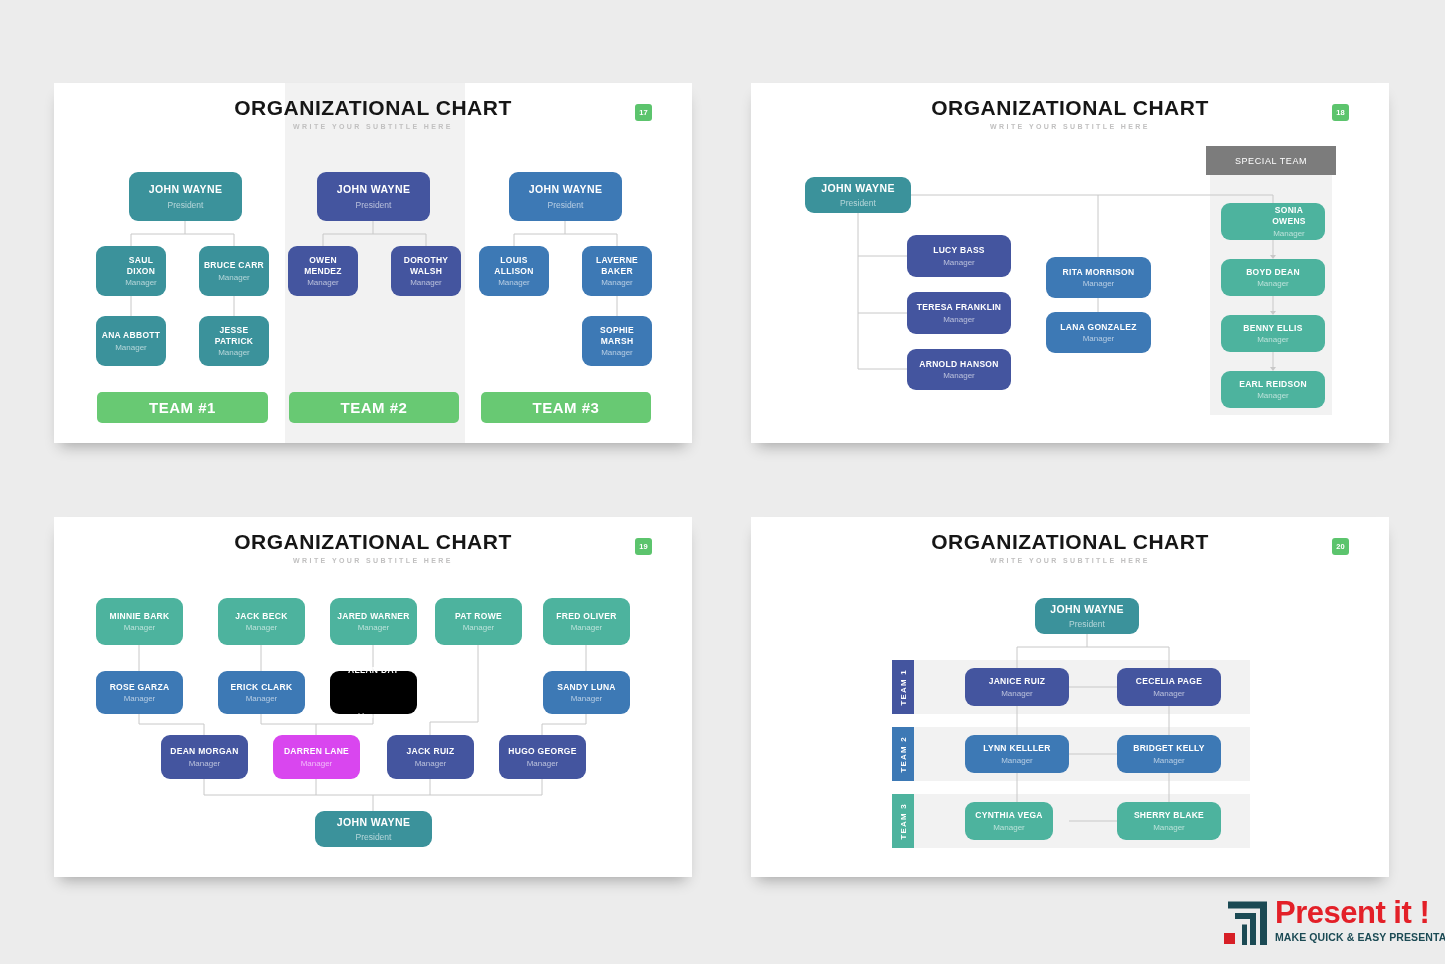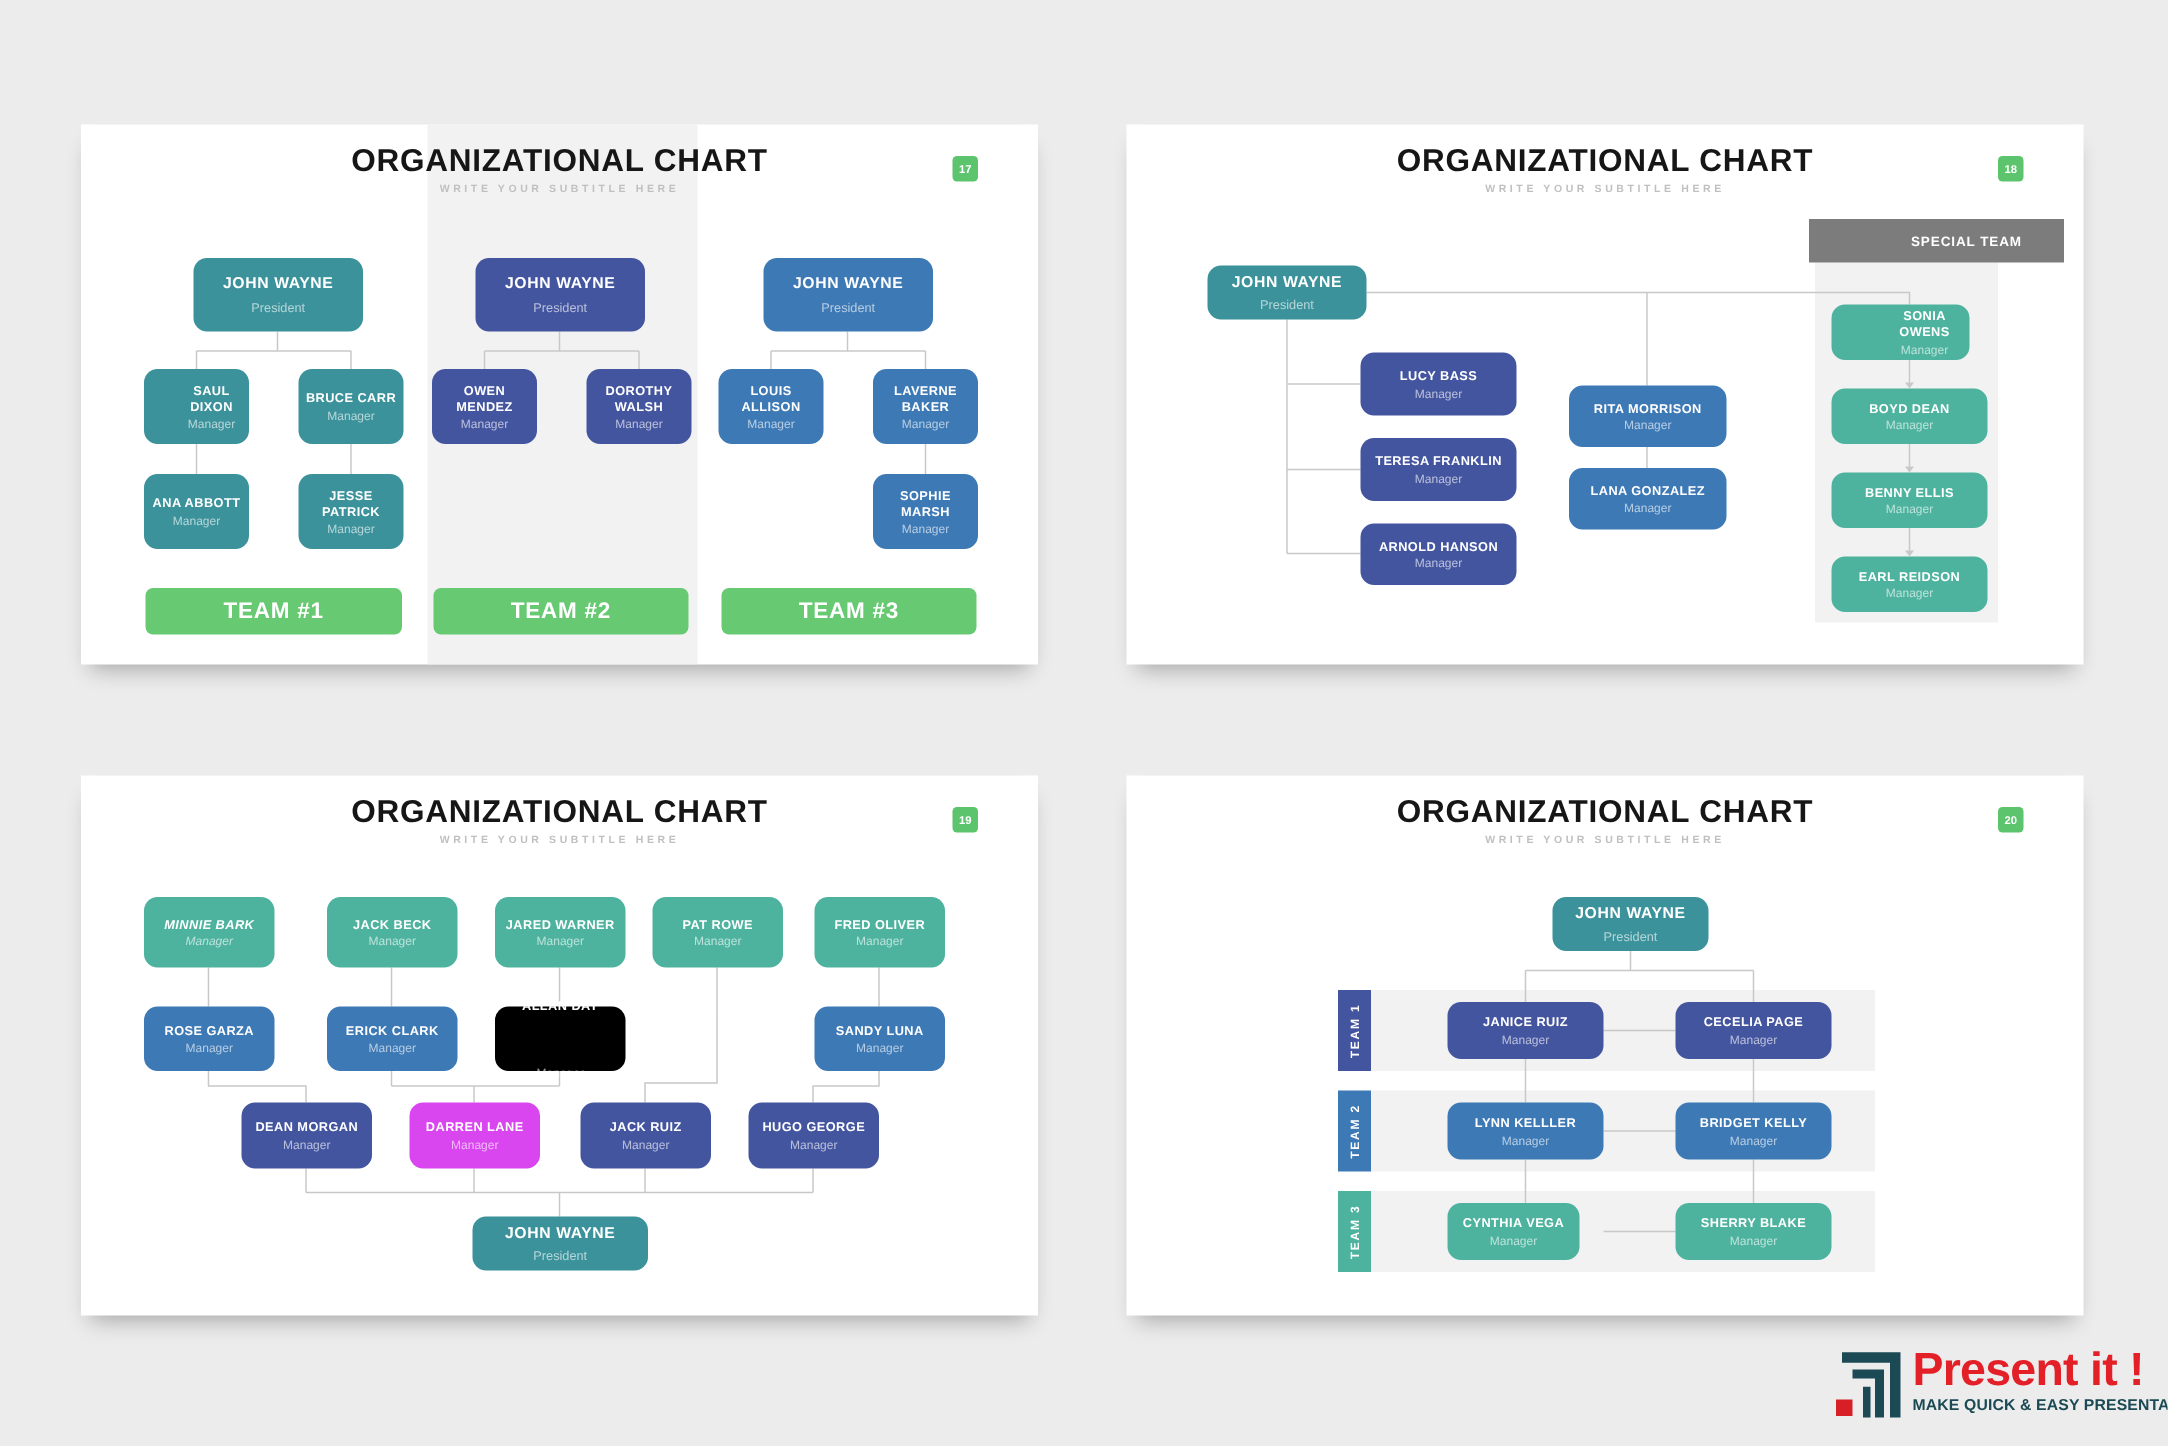--- a/index.html
+++ b/index.html
@@ -31,22 +31,22 @@
   .node-name { font-weight:bold; font-size:8.5px; line-height:1.25; letter-spacing:0.3px; }
   .node-role { font-size:8px; color:rgba(255,255,255,0.62); margin-top:2px; }
   .node.big .node-name { font-size:10.5px; letter-spacing:0.4px; }
   .node.big .node-role { font-size:8.5px; margin-top:3px; }
   .team-bar {
     position:absolute; z-index:2; border-radius:5px; color:#fff; font-weight:bold;
     font-size:15px; letter-spacing:0.5px;
     display:flex; align-items:center; justify-content:center;
   }
   .panel-header {
-    position:absolute; z-index:2; color:#fff; font-weight:bold; font-size:9px; letter-spacing:0.6px;
-    display:flex; align-items:center; justify-content:center;padding-left:40px;
+    position:absolute; z-index:2; color:#fff; font-weight:normal; font-size:9px; letter-spacing:0.6px;
+    display:flex; align-items:center; justify-content:center;
   }
   .team-tab { position:absolute; z-index:2; color:#fff; display:flex; align-items:center; justify-content:center; }
   .team-tab span { writing-mode:vertical-rl; transform:rotate(180deg); font-size:8px; font-weight:bold; letter-spacing:1.2px; }
   .logo { position:absolute; left:1222px; top:897px; display:flex; align-items:flex-start; gap:7px; z-index:5; }
   .logo-title { font-size:31px; font-weight:bold; color:#e32028; line-height:1; letter-spacing:-0.5px; white-space:nowrap; }
   .logo-tagline { font-size:10.5px; font-weight:bold; color:#1b4a54; margin-top:3px; letter-spacing:0.1px; white-space:nowrap; }
 </style>
 </head>
 <body>
 
@@ -165,21 +165,21 @@
         <div class="node-role">Manager</div>
       </div>
       <div class="node" style="left: 295px; top: 174px; width: 105px; height: 41px; background: rgb(61, 121, 181);">
         <div class="node-name">RITA MORRISON</div>
         <div class="node-role">Manager</div>
       </div>
       <div class="node" style="left: 295px; top: 229px; width: 105px; height: 41px; background: rgb(61, 121, 181);">
         <div class="node-name">LANA GONZALEZ</div>
         <div class="node-role">Manager</div>
       </div>
-      <div class="node" style="left: 470px; top: 120px; width: 92px; height: 37px; background: rgb(77, 179, 158); padding-left: 36px;">
+      <div class="node" style="left: 470px; top: 120px; width: 104px; height: 37px; background: rgb(77, 179, 158); padding-left: 36px;">
         <div class="node-name">SONIA OWENS</div>
         <div class="node-role">Manager</div>
       </div>
       <div class="node" style="left: 470px; top: 176px; width: 104px; height: 37px; background: rgb(77, 179, 158);">
         <div class="node-name">BOYD DEAN</div>
         <div class="node-role">Manager</div>
       </div>
       <div class="node" style="left: 470px; top: 232px; width: 104px; height: 37px; background: rgb(77, 179, 158);">
         <div class="node-name">BENNY ELLIS</div>
         <div class="node-role">Manager</div>
@@ -210,21 +210,21 @@
         <polyline points="207,207 319,207" fill="none" stroke="#c8c8c8" stroke-width="1"></polyline>
         <polyline points="262,207 262,218" fill="none" stroke="#c8c8c8" stroke-width="1"></polyline>
         <polyline points="532,197 532,207 488,207 488,218" fill="none" stroke="#c8c8c8" stroke-width="1"></polyline>
         <polyline points="150,262 150,278" fill="none" stroke="#c8c8c8" stroke-width="1"></polyline>
         <polyline points="262,262 262,278" fill="none" stroke="#c8c8c8" stroke-width="1"></polyline>
         <polyline points="376,262 376,278" fill="none" stroke="#c8c8c8" stroke-width="1"></polyline>
         <polyline points="488,262 488,278" fill="none" stroke="#c8c8c8" stroke-width="1"></polyline>
         <polyline points="150,278 488,278" fill="none" stroke="#c8c8c8" stroke-width="1"></polyline>
         <polyline points="319,278 319,294" fill="none" stroke="#c8c8c8" stroke-width="1"></polyline>
       </svg>
-      <div class="node" style="left: 42px; top: 81px; width: 87px; height: 47px; background: rgb(77, 179, 158); font-style: italic;">
+      <div class="node" style="left: 42px; top: 81px; width: 87px; height: 47px; background: rgb(77, 179, 158);">
         <div class="node-name">MINNIE BARK</div>
         <div class="node-role">Manager</div>
       </div>
       <div class="node" style="left: 164px; top: 81px; width: 87px; height: 47px; background: rgb(77, 179, 158);">
         <div class="node-name">JACK BECK</div>
         <div class="node-role">Manager</div>
       </div>
       <div class="node" style="left: 276px; top: 81px; width: 87px; height: 47px; background: rgb(77, 179, 158);">
         <div class="node-name">JARED WARNER</div>
         <div class="node-role">Manager</div>

